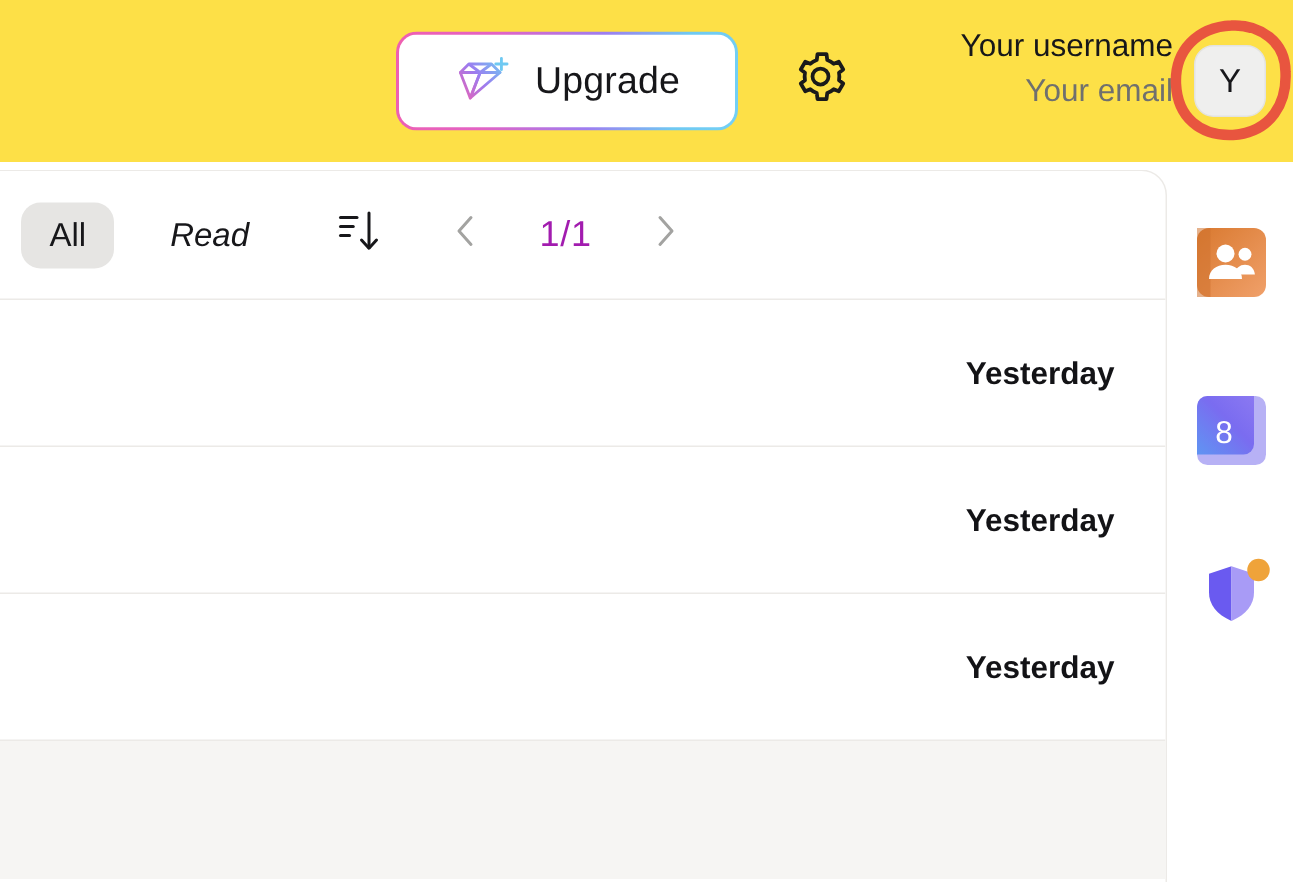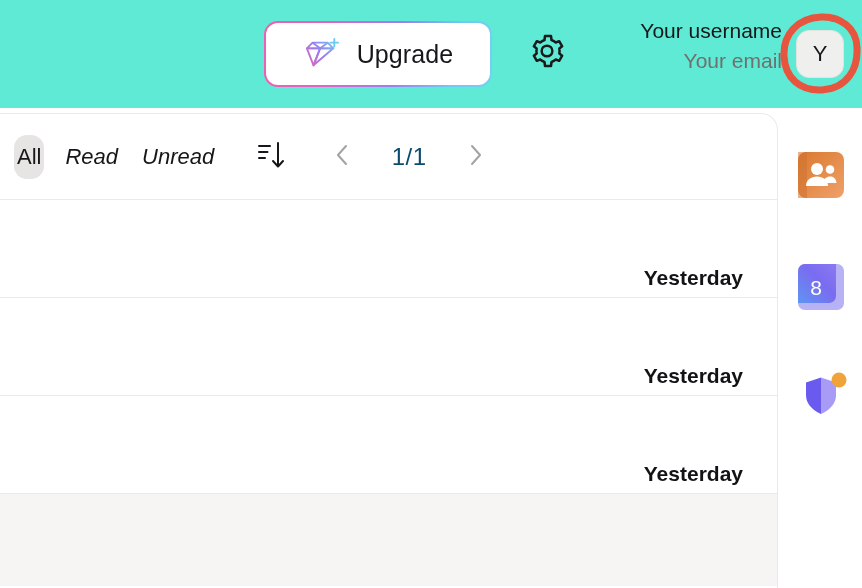--- a/index.html
+++ b/index.html
@@ -15,21 +15,21 @@
     position: relative;
     color: #1a1a1a;
   }
 
   
   .header {
     position: absolute;
     left: 0; top: 0;
     width: 862px;
     height: 108px;
-    background: #5eead4;
+    background: #fde047;
     display: flex;
     align-items: center;
     justify-content: flex-end;
     box-sizing: border-box;
     padding-right: 18px;
   }
 
   
   .upgrade-btn {
     position: absolute;
@@ -137,21 +137,21 @@
     position: relative;
     height: 86px;
     display: flex;
     align-items: center;
     border-bottom: 1px solid #eceae7;
     box-sizing: border-box;
   }
   .chip {
     font-size: 22px;
     color: #17171a;
-    padding: 11px 3px;
+    padding: 11px 19px;
     border-radius: 13px;
     white-space: nowrap;
     cursor: pointer;
     line-height: 1;
   }
   .chip.selected { background: #e6e5e3; }
   .chip.first { margin-left: 16px; }
   .chip.rest { margin-left: 18px; font-style: italic; }
 
   .sort-btn {
@@ -166,21 +166,21 @@
     align-items: center;
     margin-left: 30px;
   }
   .pager-arrow {
     width: 42px; height: 42px;
     display: flex; align-items: center; justify-content: center;
     cursor: pointer;
   }
   .pager-count {
     font-size: 24px;
-    color: #0c4a6e;
+    color: #a21caf;
     min-width: 92px;
     text-align: center;
     letter-spacing: .5px;
   }
 
   
   .row {
     position: relative;
     height: 98px;
     border-bottom: 1px solid #eceae7;
@@ -189,21 +189,20 @@
     cursor: pointer;
   }
   .row-time {
     position: absolute;
     right: 34px;
     top: 38px;
     font-size: 21px;
     font-weight: bold;
     color: #131316;
     white-space: nowrap;
-    margin-top: 28px;
   }
   .list-footer {
     height: 92px;
     background: #f6f5f3;
   }
 
   
   .rail {
     position: absolute;
     left: 778px;
@@ -268,21 +267,20 @@
       <path d="M41 5 C60 4 77 16 77 36 C78 56 68 76 42 78 C20 79 5 66 4 44 C3 22 18 6 41 5 C46 4.7 50 5.3 53 6.5" fill="none" stroke="#e8553f" stroke-width="7" stroke-linecap="round"></path>
     </svg>
   </div>
 </div>
 
 <div class="panel">
 
   <div class="filter-row">
     <div class="chip selected first">All</div>
     <div class="chip rest">Read</div>
-    <div class="chip rest">Unread</div>
 
     <div class="sort-btn">
       <span>
         <svg width="30" height="32" viewBox="0 0 30 32" fill="none" stroke="#17171a" stroke-width="2" stroke-linecap="round">
           <path d="M3 7h11"></path>
           <path d="M3 13h8.5"></path>
           <path d="M3 19h6"></path>
           <path d="M22 4v23"></path>
           <path d="M17 22l5 5.5 5-5.5" stroke-linejoin="round"></path>
         </svg>

